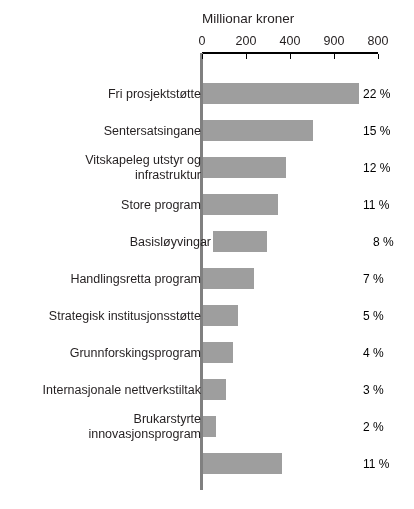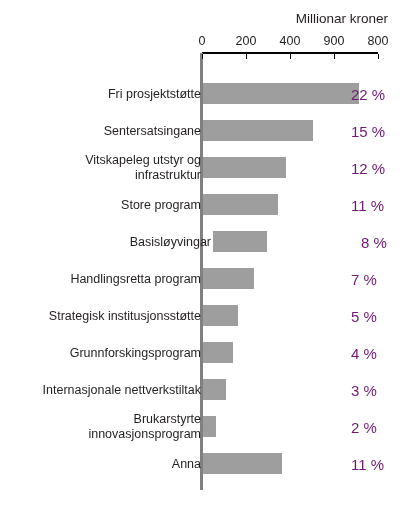--- a/index.html
+++ b/index.html
@@ -23,21 +23,21 @@
     width: 414px;
     height: 509px;
   }
 
   
   .chart-title {
     position: absolute;
     left: 202px;
     top: 11px;
     width: 186px;
-    text-align: right;
+    text-align: left;
     font-size: 13.5px;
     line-height: 16px;
     color: #231f20;
     white-space: nowrap;
   }
 
   
   .axis-ticklabels {
     position: absolute;
     left: 0px;
@@ -102,26 +102,26 @@
   }
   .bar {
     position: absolute;
     left: 203px;
     top: 8px;
     height: 21px;
     background: #9e9e9e;
   }
   .pct-label {
     position: absolute;
-    left: 351px;
+    left: 363px;
     top: 50%;
     transform: translateY(-50%);
-    font-size: 15px;
+    font-size: 12px;
     line-height: 15px;
-    color: #701a75;
+    color: #000000;
     white-space: nowrap;
   }
 </style>
 </head>
 <body>
 
 <div id="chart-root">
 
   <div class="chart-title">Millionar kroner</div>
 
@@ -190,19 +190,18 @@
         <div class="bar" style="width: 23.1px; background: rgb(158, 158, 158);"></div>
         <div class="pct-label">3 %</div>
       </div>
       <div class="row" style="top: 408px;">
         <div class="cat-label">Brukarstyrte
 innovasjonsprogram</div>
         <div class="bar" style="width: 12.76px; background: rgb(158, 158, 158);"></div>
         <div class="pct-label">2 %</div>
       </div>
       <div class="row" style="top: 445px;">
-        <div class="cat-label">Anna</div>
         <div class="bar" style="width: 79.2px; background: rgb(158, 158, 158);"></div>
         <div class="pct-label">11 %</div>
       </div>
     </div>
 
 </div>
 
 </body></html>

